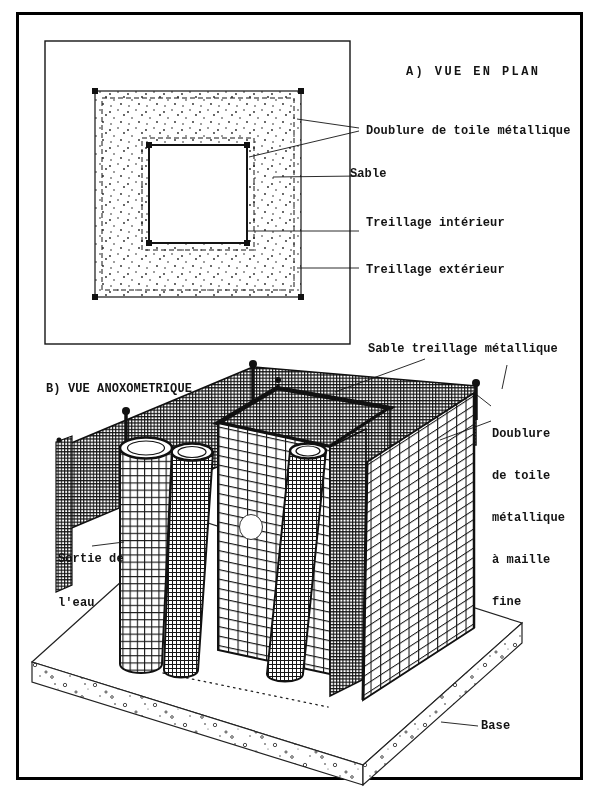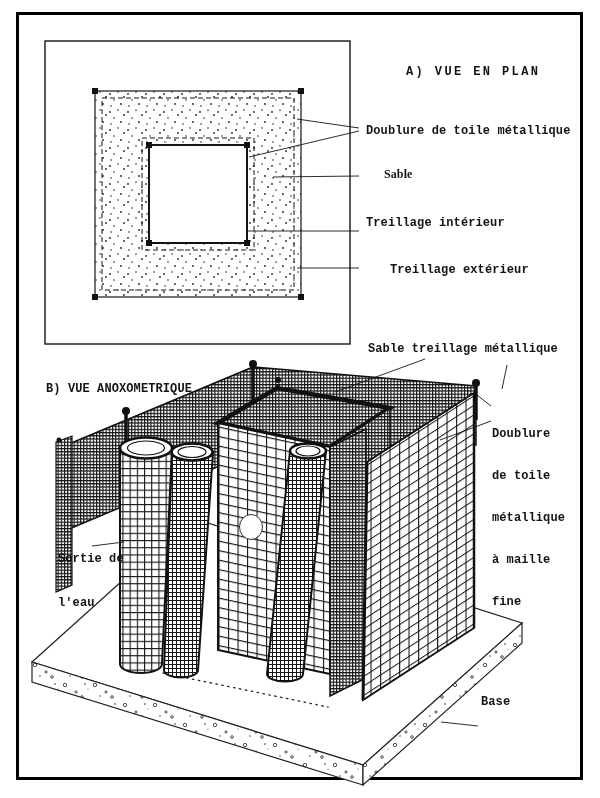--- a/index.html
+++ b/index.html
@@ -175,35 +175,35 @@
         <path d="M491,421 L440,440"></path>
         <path d="M92,546 L124,542"></path>
         <path d="M478,726 L441,722"></path>
       </g>
     </g>
   </svg>
 
   <div class="lbl title-a" style="left:406px; top:65px;">A) VUE EN PLAN</div>
 
   <div class="lbl" style="left:366px; top:124px;">Doublure de toile métallique</div>
-  <div class="lbl" style="left:384px; top:167px;font-family:Liberation Serif, serif;">Sable</div>
+  <div class="lbl" style="left:350px; top:167px;">Sable</div>
   <div class="lbl" style="left:366px; top:216px;">Treillage intérieur</div>
-  <div class="lbl" style="left:366px; top:263px;margin-left:24px;">Treillage extérieur</div>
+  <div class="lbl" style="left:366px; top:263px;">Treillage extérieur</div>
 
   <div class="lbl" style="left:46px; top:359px;margin-top:23px;">B) VUE ANOXOMETRIQUE</div>
 
   <div class="lbl" style="left:368px; top:342px;">Sable treillage métallique</div>
 
   <div class="lbl block-fine" style="left:492px; top:399px;">
     <div>Doublure</div>
     <div>de toile</div>
     <div>métallique</div>
     <div>à maille</div>
     <div>fine</div>
   </div>
 
   <div class="lbl block-sortie" style="left:30px; top:523px;">
     <div>Sortie de</div>
     <div>l'eau</div>
   </div>
 
-  <div class="lbl" style="left:481px; top:695px;">Base</div>
+  <div class="lbl" style="left:481px; top:719px;">Base</div>
 </div>
 
 </body></html>

